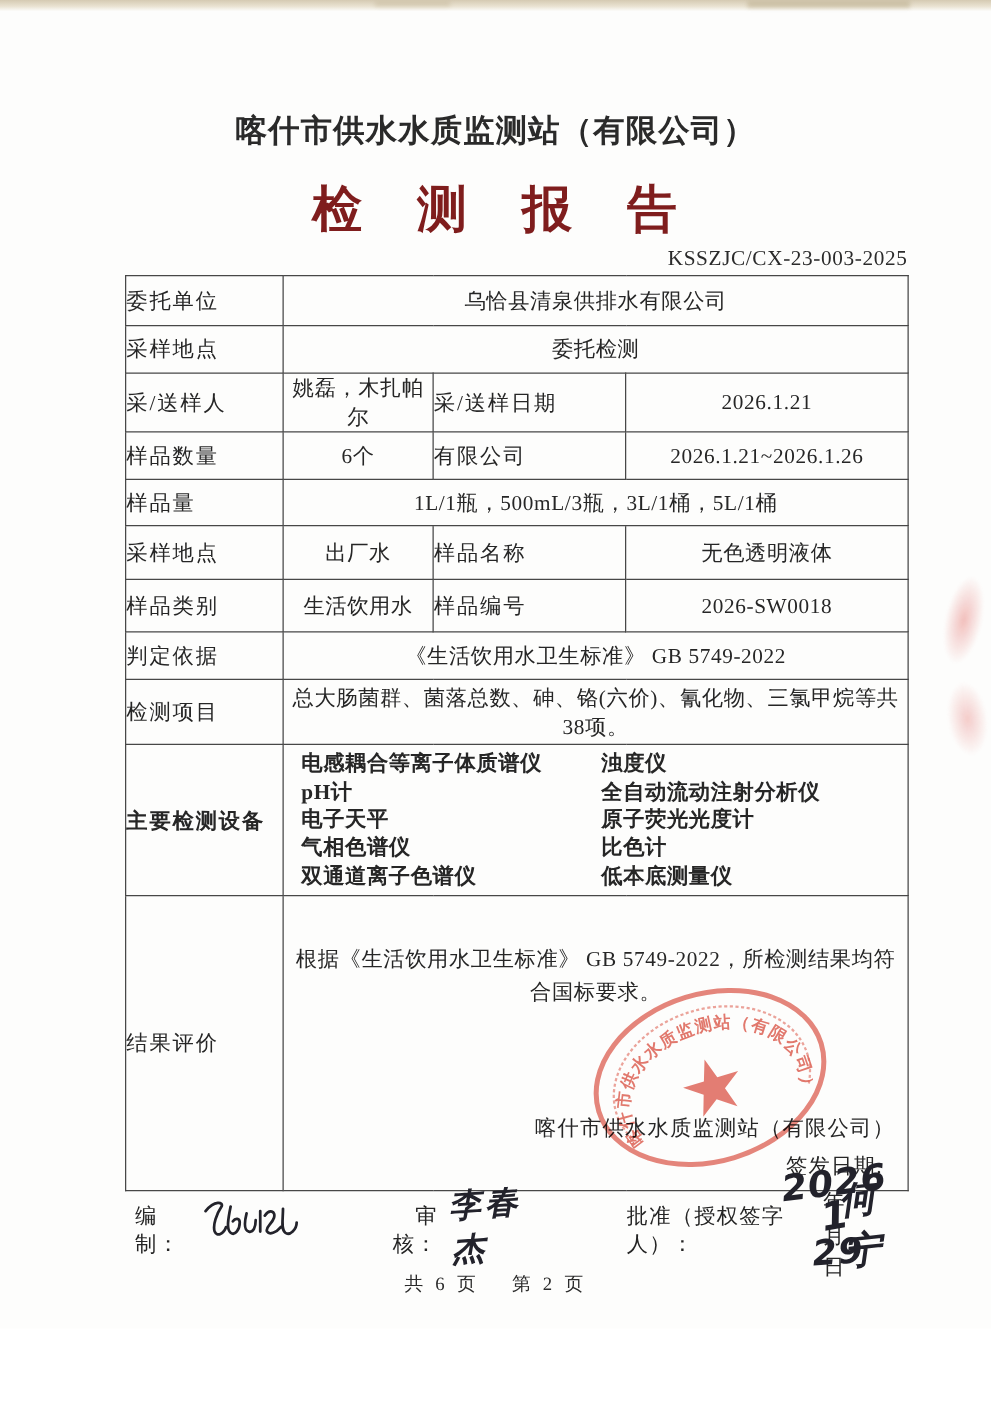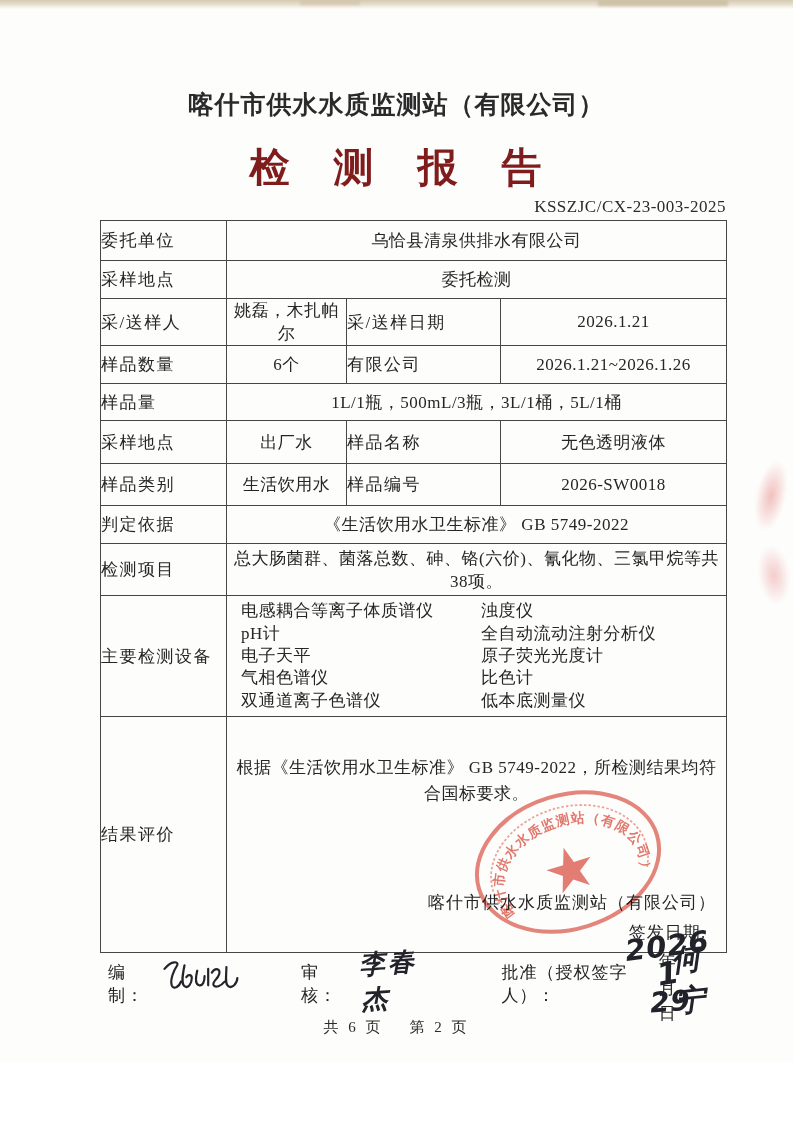--- a/index.html
+++ b/index.html
@@ -21,21 +21,21 @@
   .report-number{position:absolute;right:67px;top:197px;font-size:17px;letter-spacing:.5px;color:#2b2b2b;}
 
   table.report{position:absolute;left:100px;top:220px;width:626px;border-collapse:collapse;table-layout:fixed;}
   table.report td{border:1.6px solid #474747;font-size:17px;color:#262626;
     padding:0;vertical-align:middle;overflow:visible;}
   td.lbl{padding-left:12px;letter-spacing:1.5px;text-align:left;}
   td.val{text-align:center;letter-spacing:.5px;}
   tr.r1 td{height:39px;} tr.r2 td{height:37px;} tr.r3 td{height:38px;}
   tr.r4 td{height:37px;} tr.r5 td{height:36px;} tr.r6 td{height:37px;}
   tr.r7 td{height:42px;} tr.r8 td{height:41px;} tr.r9 td{height:37px;}
-  tr.r10 td{height:51px;} tr.r11 td{height:120px;} tr.r12 td{height:197px;}
+  tr.r10 td{height:51px;} tr.r11 td{height:120px;font-weight:bold;} tr.r12 td{height:197px;}
 
   .equip-grid{display:flex;width:100%;text-align:left;}
   .equip-col{display:flex;flex-direction:column;justify-content:space-around;height:112px;padding:4px 0;}
   .equip-col.left{width:240px;padding-left:14px;}
   .equip-col.right{flex:1;}
   .equip-col div{line-height:22px;letter-spacing:.5px;}
 
   .eval-cell{position:relative;width:100%;height:197px;}
   .eval-text{width:480px;margin:38px auto 0;text-align:center;line-height:26px;letter-spacing:.5px;}
   .issuer-line{position:absolute;right:10px;top:136px;font-size:17px;letter-spacing:1px;white-space:nowrap;}
@@ -50,21 +50,21 @@
   .smudge{position:absolute;z-index:2;}
   .smudge.s1{left:756px;top:460px;width:30px;height:72px;transform:rotate(12deg);
     background:radial-gradient(ellipse at center,rgba(222,88,82,.38),rgba(222,88,82,0) 70%);filter:blur(1px);}
   .smudge.s2{left:758px;top:545px;width:32px;height:60px;transform:rotate(-8deg);
     background:radial-gradient(ellipse at center,rgba(222,88,82,.30),rgba(222,88,82,0) 70%);filter:blur(1px);}
 
   .sig-row{position:absolute;left:108px;top:948px;width:620px;display:flex;align-items:center;font-size:17px;letter-spacing:1px;}
   .sig-scribble{margin:-12px 0 0 2px;}
   .sig-name-review{font-size:26px;transform:rotate(-4deg);margin:-8px 0 0 10px;letter-spacing:3px;}
   .sig-name-approve{font-size:30px;transform:rotate(-6deg);margin:-10px 0 0 8px;letter-spacing:0px;}
-  .gap1{margin-left:58px;} .gap2{margin-left:62px;}
+  .gap1{margin-left:58px;text-align:right;} .gap2{margin-left:62px;}
 
   .footer{position:absolute;left:0;top:1018px;width:793px;display:flex;justify-content:center;gap:26px;font-size:15px;letter-spacing:3px;color:#2b2b2b;}
 </style>
 </head>
 <body>
 
 <div class="page">
   <div class="scan-strip"></div>
   <div class="scan-strip-dark"></div>
   <div class="scan-strip-dark2"></div>

